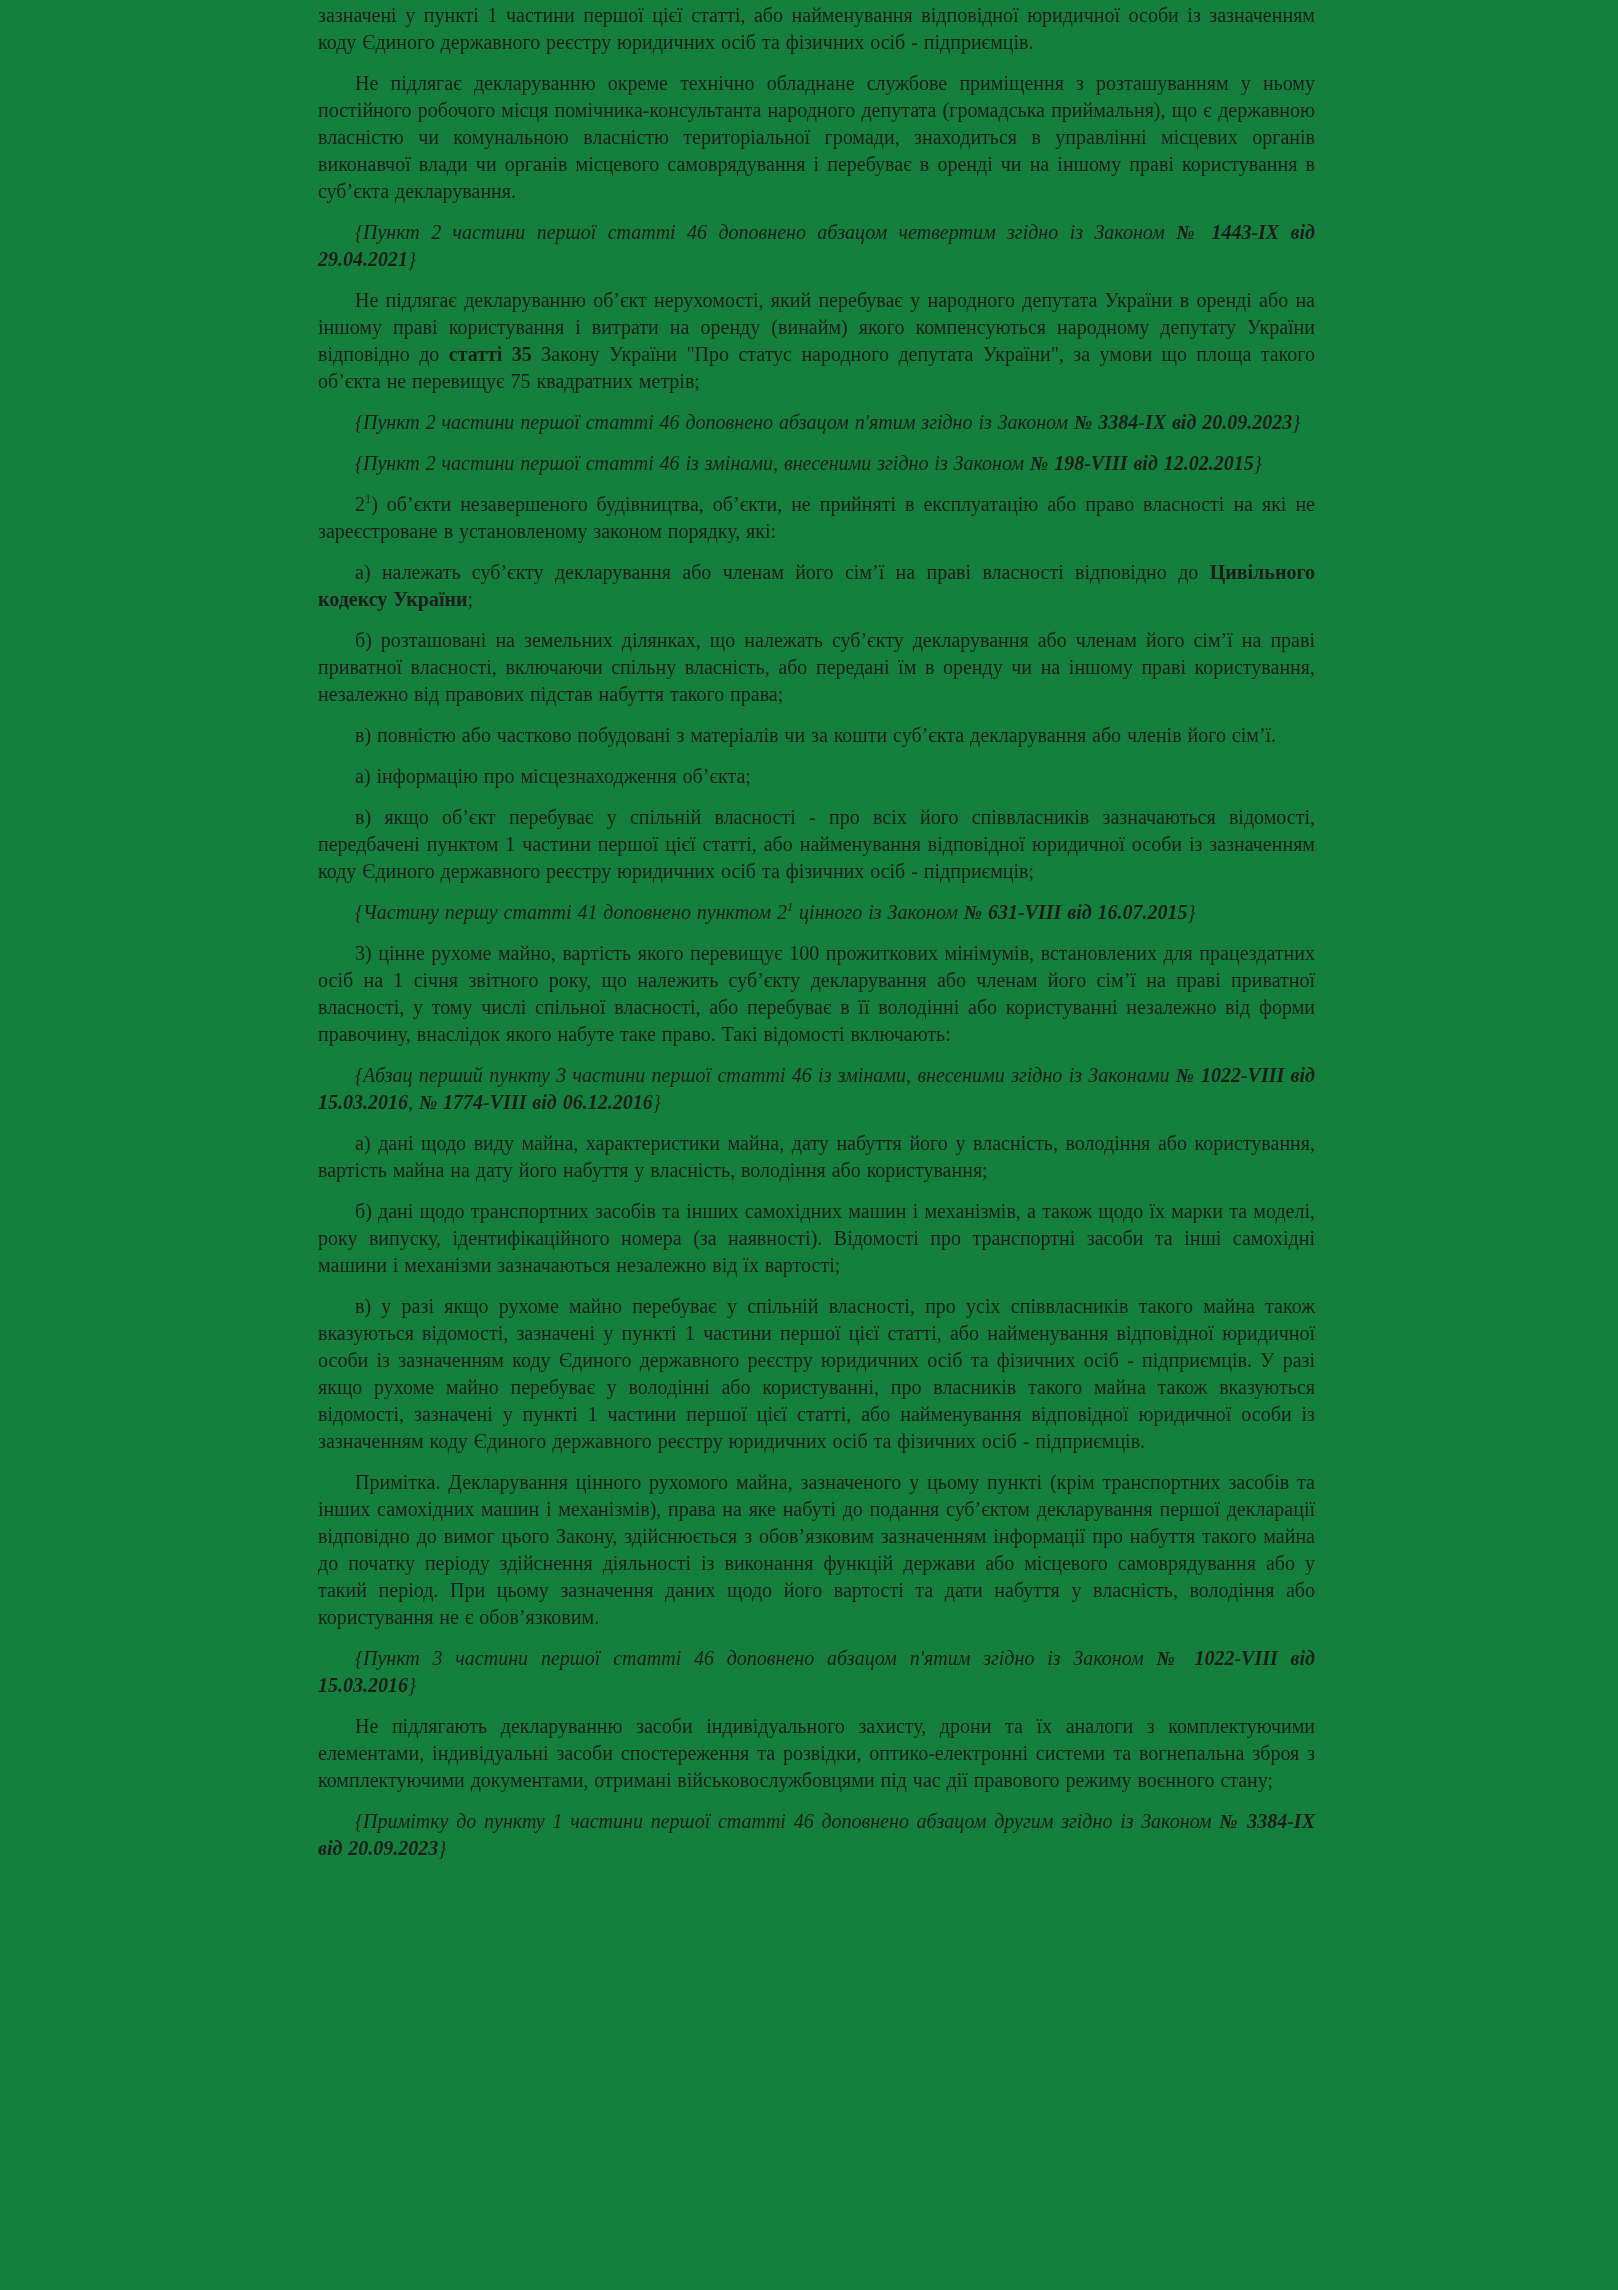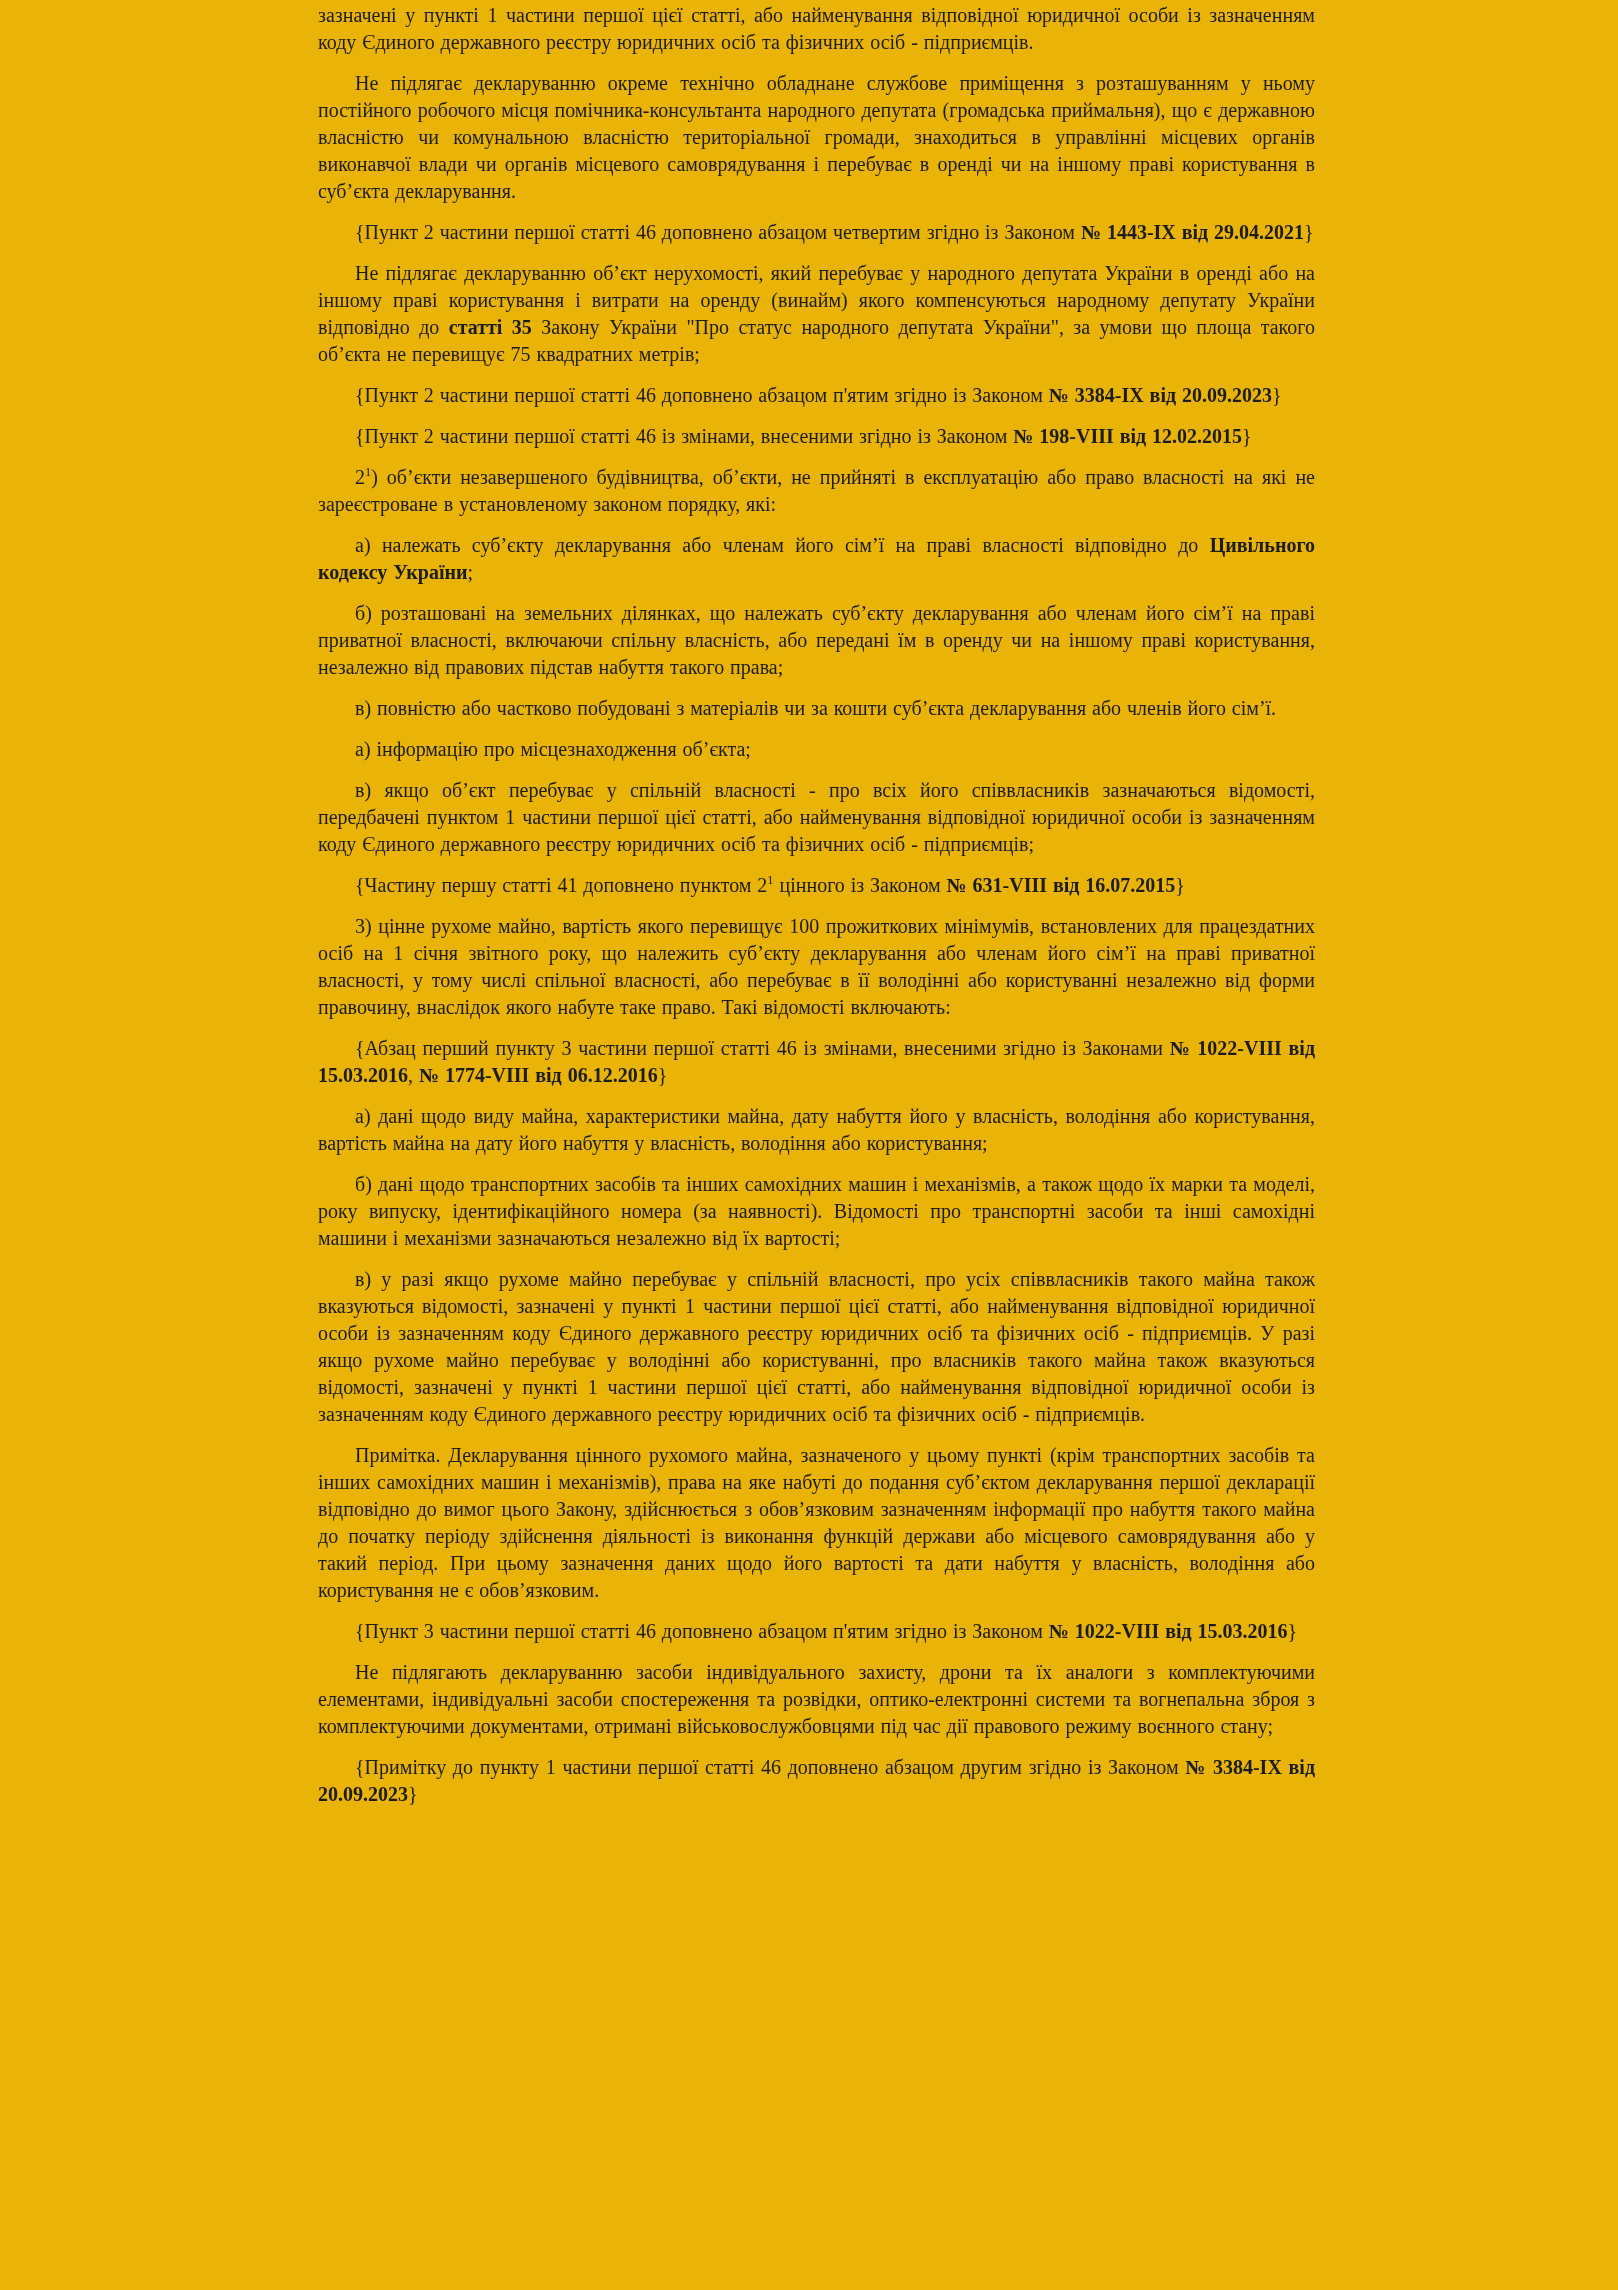--- a/index.html
+++ b/index.html
@@ -4,41 +4,42 @@
 <style>
   html, body {
     margin: 0;
     padding: 0;
     background: #ffffff;
   }
   .page {
     position: relative;
     width: 1619px;
     height: 2291px;
-    background: #eab308;
+    background: #15803d;
     overflow: hidden;
     font-family: "Liberation Serif", "DejaVu Serif", serif;
     color: #1c1c1c;
   }
   .content {
     position: absolute;
     left: 318px;
     top: 1.8px;
     width: 997px;
   }
   .content p {
     margin: 0 0 14px 0;
     font-size: 20px;
     line-height: 27px;
     text-align: justify;
     word-spacing: 0.9px;
   }
   p.body-para { text-indent: 37px; }
   p.body-para.no-indent { text-indent: 0; }
   p.note {
+    font-style: italic;
     text-indent: 37px;
   }
   .law-link {
     font-weight: bold;
     color: inherit;
     text-decoration: none;
     cursor: pointer;
   }
   sup.sup-mark {
     font-size: 0.62em;

